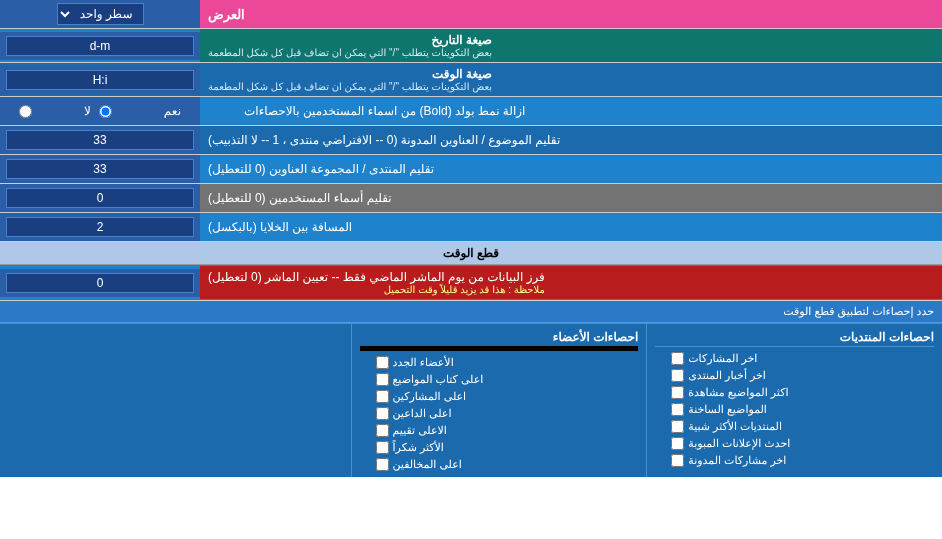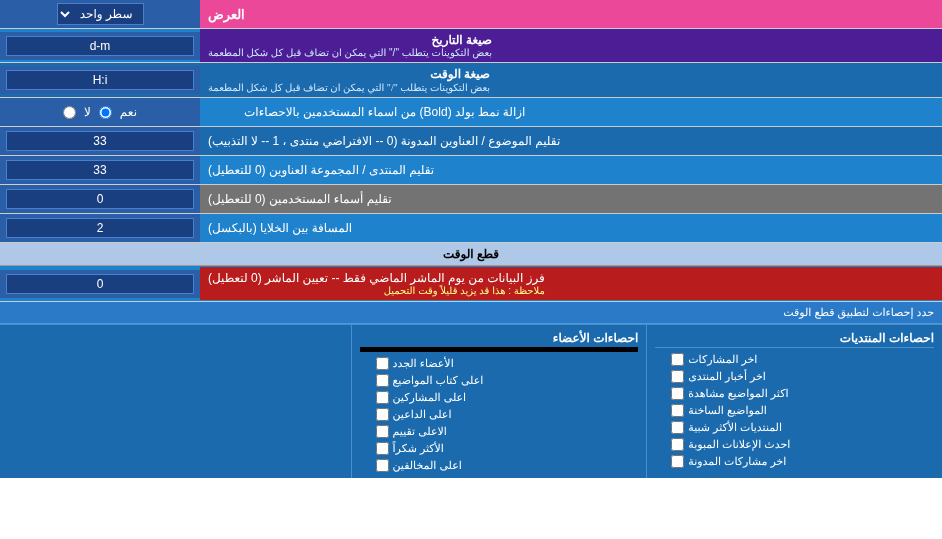--- a/index.html
+++ b/index.html
@@ -72,20 +72,21 @@
       border-bottom: 1px solid #999;
     }
     .radio-row {
       display: flex;
       align-items: center;
       gap: 8px;
     }
     .radio-row label {
       color: #fff;
       font-size: 12px;
+      margin-left: 44px;
     }
     .checkbox-area {
       display: flex;
       gap: 0;
     }
     .checkbox-col {
       flex: 1;
       background: #1a6aad;
       padding: 4px 8px;
       border-right: 1px solid #4a8fcc;
@@ -120,33 +121,33 @@
   <div class="row-label" style="background:#ec4899; font-weight:bold; font-size:13px;">العرض</div>
   <div class="row-input" style="background:#2a5fa8; justify-content:center;">
     <select class="select-box">
       <option>سطر واحد</option>
       <option>سطرين</option>
     </select>
   </div>
 </div>
 
 <div class="row" style="background:#1e82cc;">
-  <div class="row-label" style="background:#4c1d95;">
+  <div class="row-label" style="background:#0f766e;">
     <span>
       <div style="font-weight:bold;">صيغة التاريخ</div>
       <div style="font-size:10px; color:#d0e8ff;">بعض التكوينات يتطلب "/" التي يمكن ان تضاف قبل كل شكل المطعمة</div>
     </span>
   </div>
   <div class="row-input">
     <input type="text" class="input-dark" value="d-m" style="">
   </div>
 </div>
 
 <div class="row" style="background:#1a6aad;">
-  <div class="row-label" style="background:#1a6aad;font-family:Liberation Serif, serif;">
+  <div class="row-label" style="background:#1a6aad;">
     <span>
       <div style="font-weight:bold;">صيغة الوقت</div>
       <div style="font-size:10px; color:#d0e8ff;">بعض التكوينات يتطلب "/" التي يمكن ان تضاف قبل كل شكل المطعمة</div>
     </span>
   </div>
   <div class="row-input">
     <input type="text" class="input-dark" value="H:i" style="">
   </div>
 </div>
 

